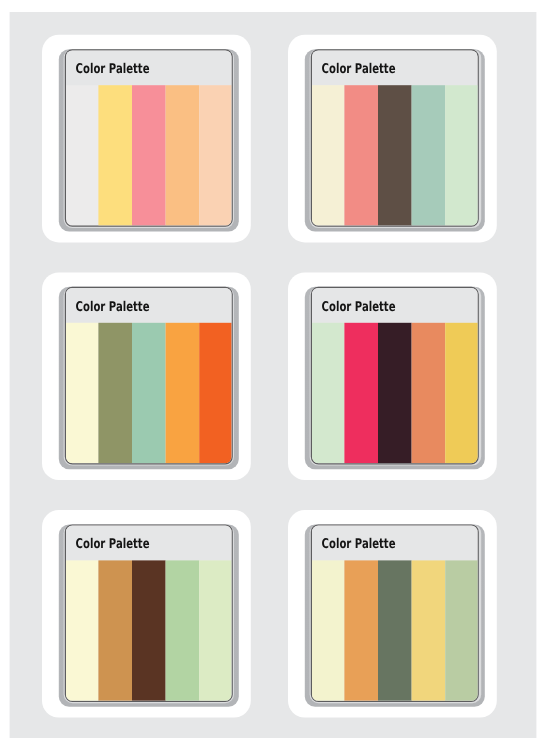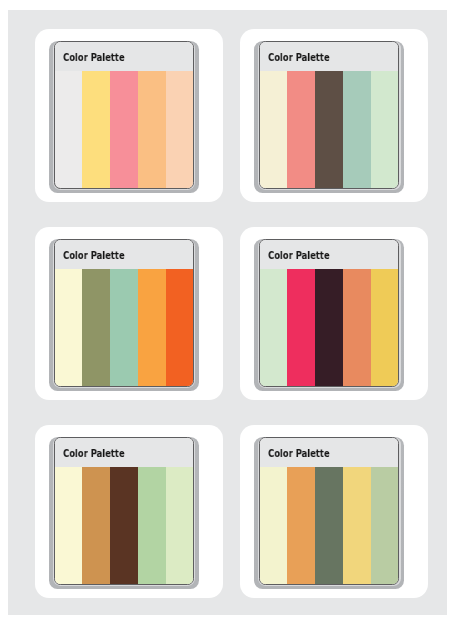--- a/index.html
+++ b/index.html
@@ -1,20 +1,20 @@
 <!DOCTYPE html>
 <html><head>
 <meta charset="utf-8">
 <title>Color Palette</title>
 <style>
   html,body{margin:0;padding:0;}
   body{width:455px;height:626px;background:#ffffff;
        font-family:"DejaVu Sans Condensed","DejaVu Sans",sans-serif;overflow:hidden;}
   .page{position:absolute;left:7.7px;top:10.4px;width:439.5px;height:604.8px;background:#e6e7e8;}
-  .tile{position:absolute;background:#fff;border-radius:14px;padding-left:14px;}
+  .tile{position:absolute;background:#fff;border-radius:14px;}
   .card-outer{position:absolute;left:18.4px;top:12.3px;width:140.8px;height:147.6px;}
   .ring{position:absolute;left:-4.4px;top:0px;width:149.6px;height:151.8px;
        border-radius:8.6px;
        background:linear-gradient(180deg,#b5b7ba 0%,#b3b5b8 40%,#b2b4b7 100%);}
   .ring2{position:absolute;left:-1.05px;top:0px;width:142.9px;height:148.7px;
        border-radius:7.4px;background:#dadbdd;}
   .card{position:absolute;left:0;top:0;width:100%;height:100%;box-sizing:border-box;
        border:1.1px solid #5d5d5f;border-radius:6.3px;overflow:hidden;background:#ecebeb;}
   .hdr{position:absolute;left:0;right:0;top:0;height:29.0px;background:#e5e6e7;}
   .hdr span{position:absolute;left:8.8px;top:10.1px;font-weight:bold;font-size:11.2px;

